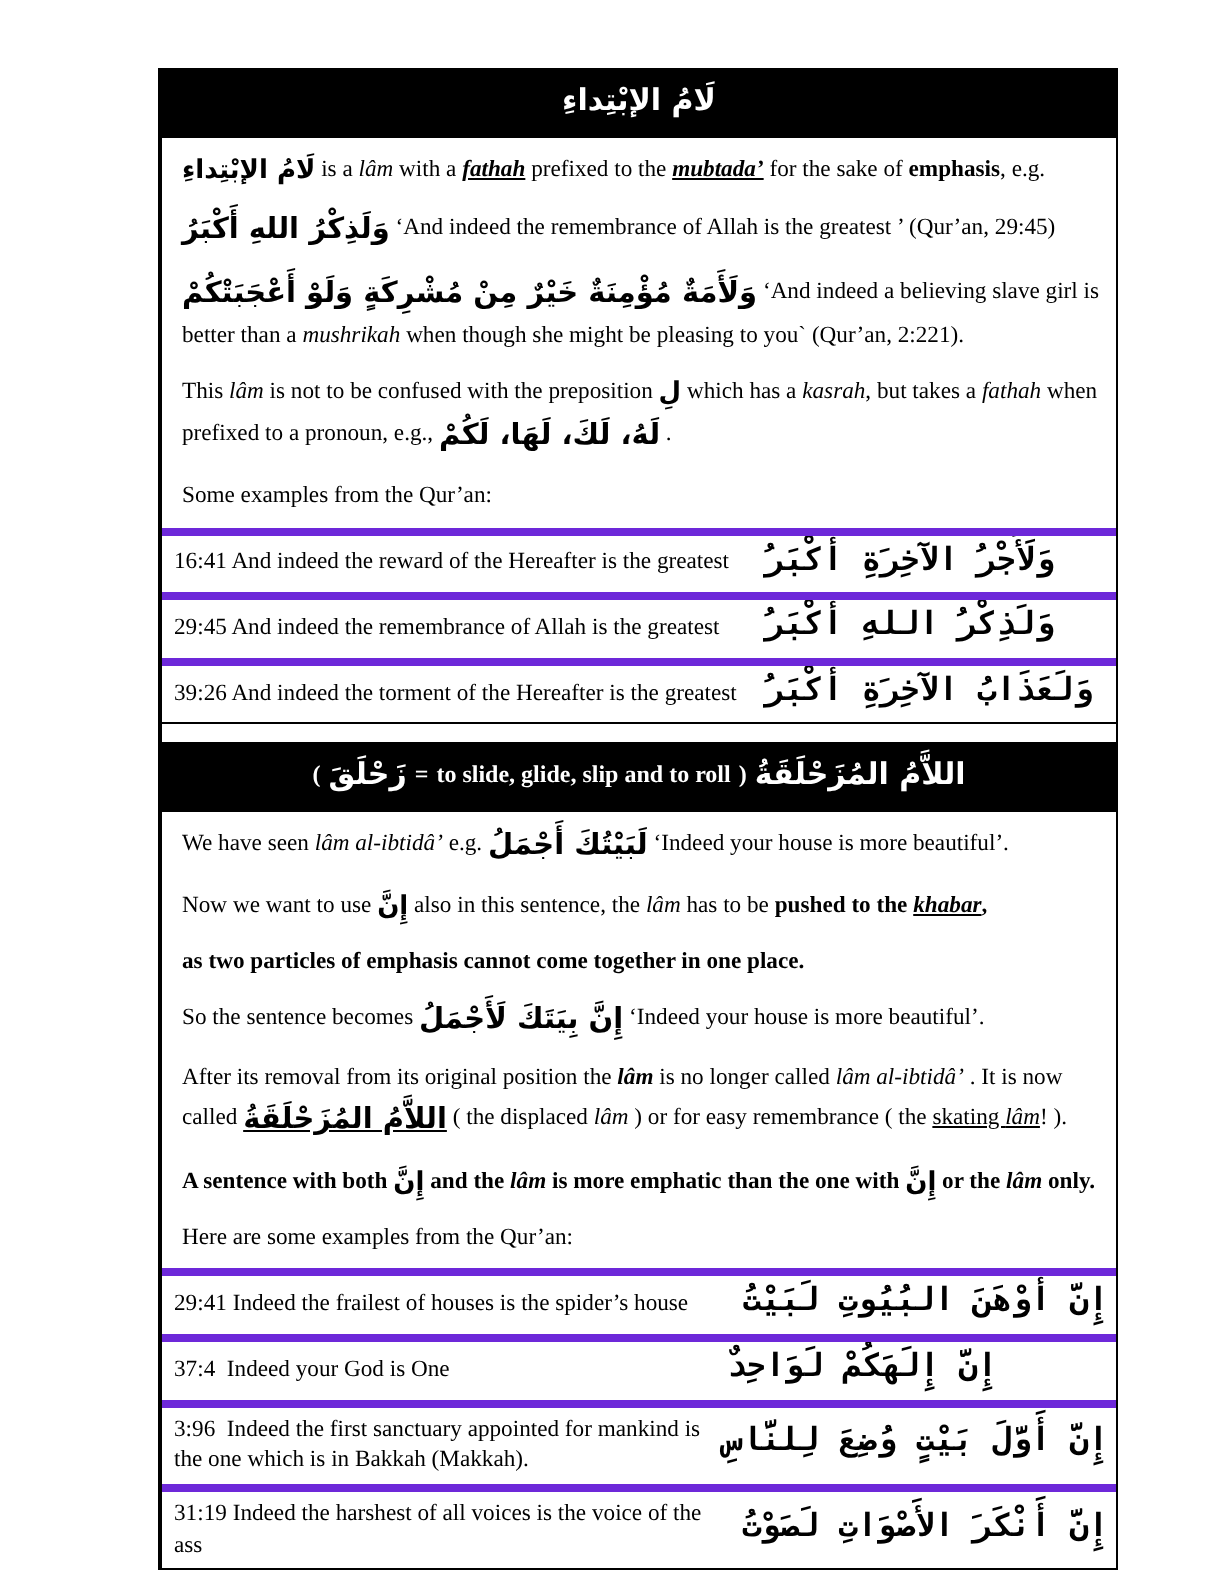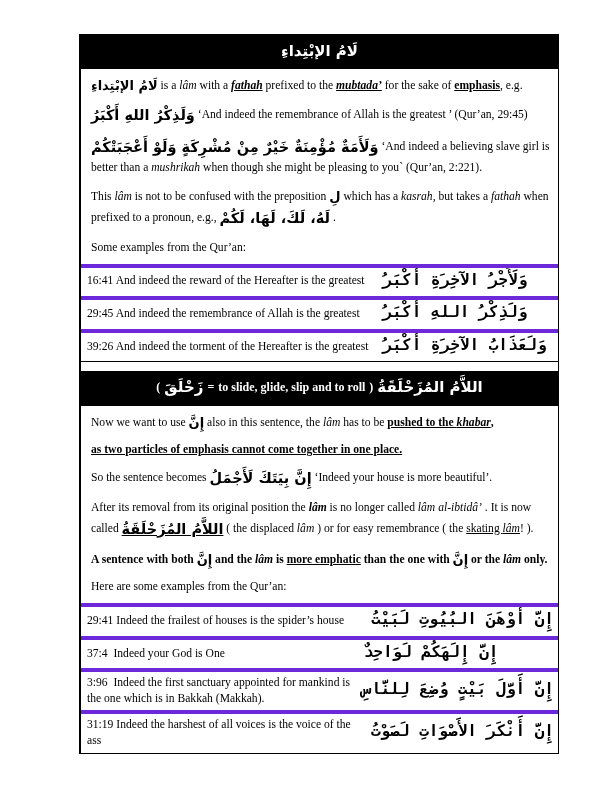--- a/index.html
+++ b/index.html
@@ -87,21 +87,21 @@
     font-size: 13px;
     vertical-align: -1px;
   }
   .ar-big {
     font-size: 14.5px;
     vertical-align: -2px;
   }
   i.it { }
   b.bd { font-weight: bold; }
   .u  { text-decoration: underline; }
-  .bu { font-weight: bold; text-decoration: underline; }
+  .bu { font-weight: bold; }
   .biu { font-weight: bold; font-style: italic; text-decoration: underline; }
 
   
   table.qt {
     width: 100%;
     border-collapse: collapse;
     table-layout: fixed;
     margin: 0;
   }
   table.qt td {
@@ -213,20 +213,24 @@
         <span class="en">(</span>
         <span class="en">to slide, glide, slip and to roll</span>
         <span class="en">=</span>
         <span class="ar">زَحْلَقَ</span>
         <span class="en">)</span>
       </span>
     </div>
 
     <div class="body-block">
 
+      <p class="ln">
+        <span>We have seen </span><i class="it">lâm al-ibtidâ’</i><span> e.g. </span><span class="ar ar-big">لَبَيْتُكَ أَجْمَلُ</span>
+        <span>‘Indeed your house is more beautiful’.</span>
+      </p>
 
       <p class="ln">
         <span>Now we want to use </span><span class="ar ar-in">إِنَّ</span><span> also in this sentence, the </span><i class="it">lâm</i><span> has to be </span><b class="bu">pushed to the </b><b class="biu">khabar</b><b class="bu">,</b>
       </p>
 
       <p class="ln">
         <b class="bu">as two particles of emphasis cannot come together in one place.</b>
       </p>
 
       <p class="ln">

